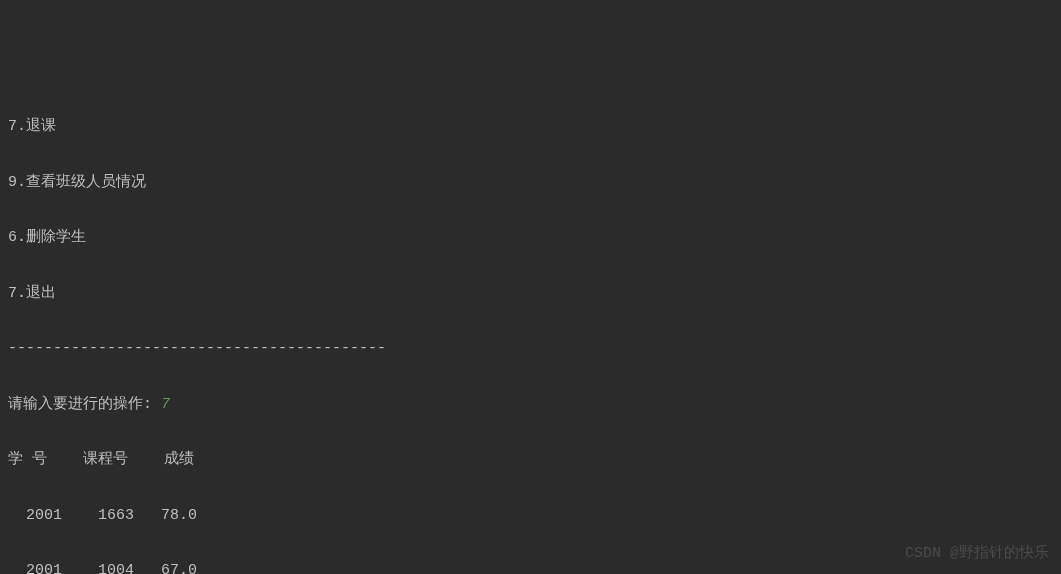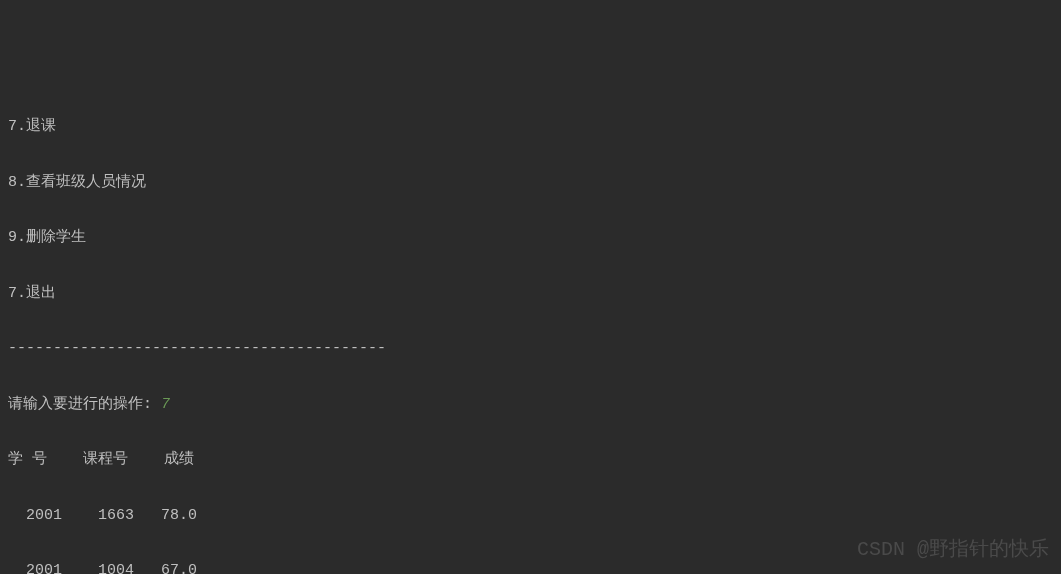--- a/index.html
+++ b/index.html
@@ -27,33 +27,33 @@
     }
     .input-green {
       color: #6a9955;
       font-style: italic;
     }
     .watermark {
       position: absolute;
       bottom: 6px;
       right: 12px;
       color: #555;
-      font-size: 20px;
+      font-size: 15px;
       font-style: normal;
       opacity: 0.75;
     }
   </style>
 </head>
 <body>
 
 
 
 <span class="line">7.退课</span>
-<span class="line">8.查看班级人员情况</span>
-<span class="line">9.删除学生</span>
+<span class="line">9.查看班级人员情况</span>
+<span class="line">6.删除学生</span>
 <span class="line">7.退出</span>
 <span class="line">------------------------------------------</span>
 <span class="line"><span>请输入要进行的操作: </span><span class="input-green">7</span></span>
 <span class="line">学 号    课程号    成绩</span>
 <span class="line">  2001    1663   78.0</span>
 <span class="line">  2001    1004   67.0</span>
 
 
 
 

